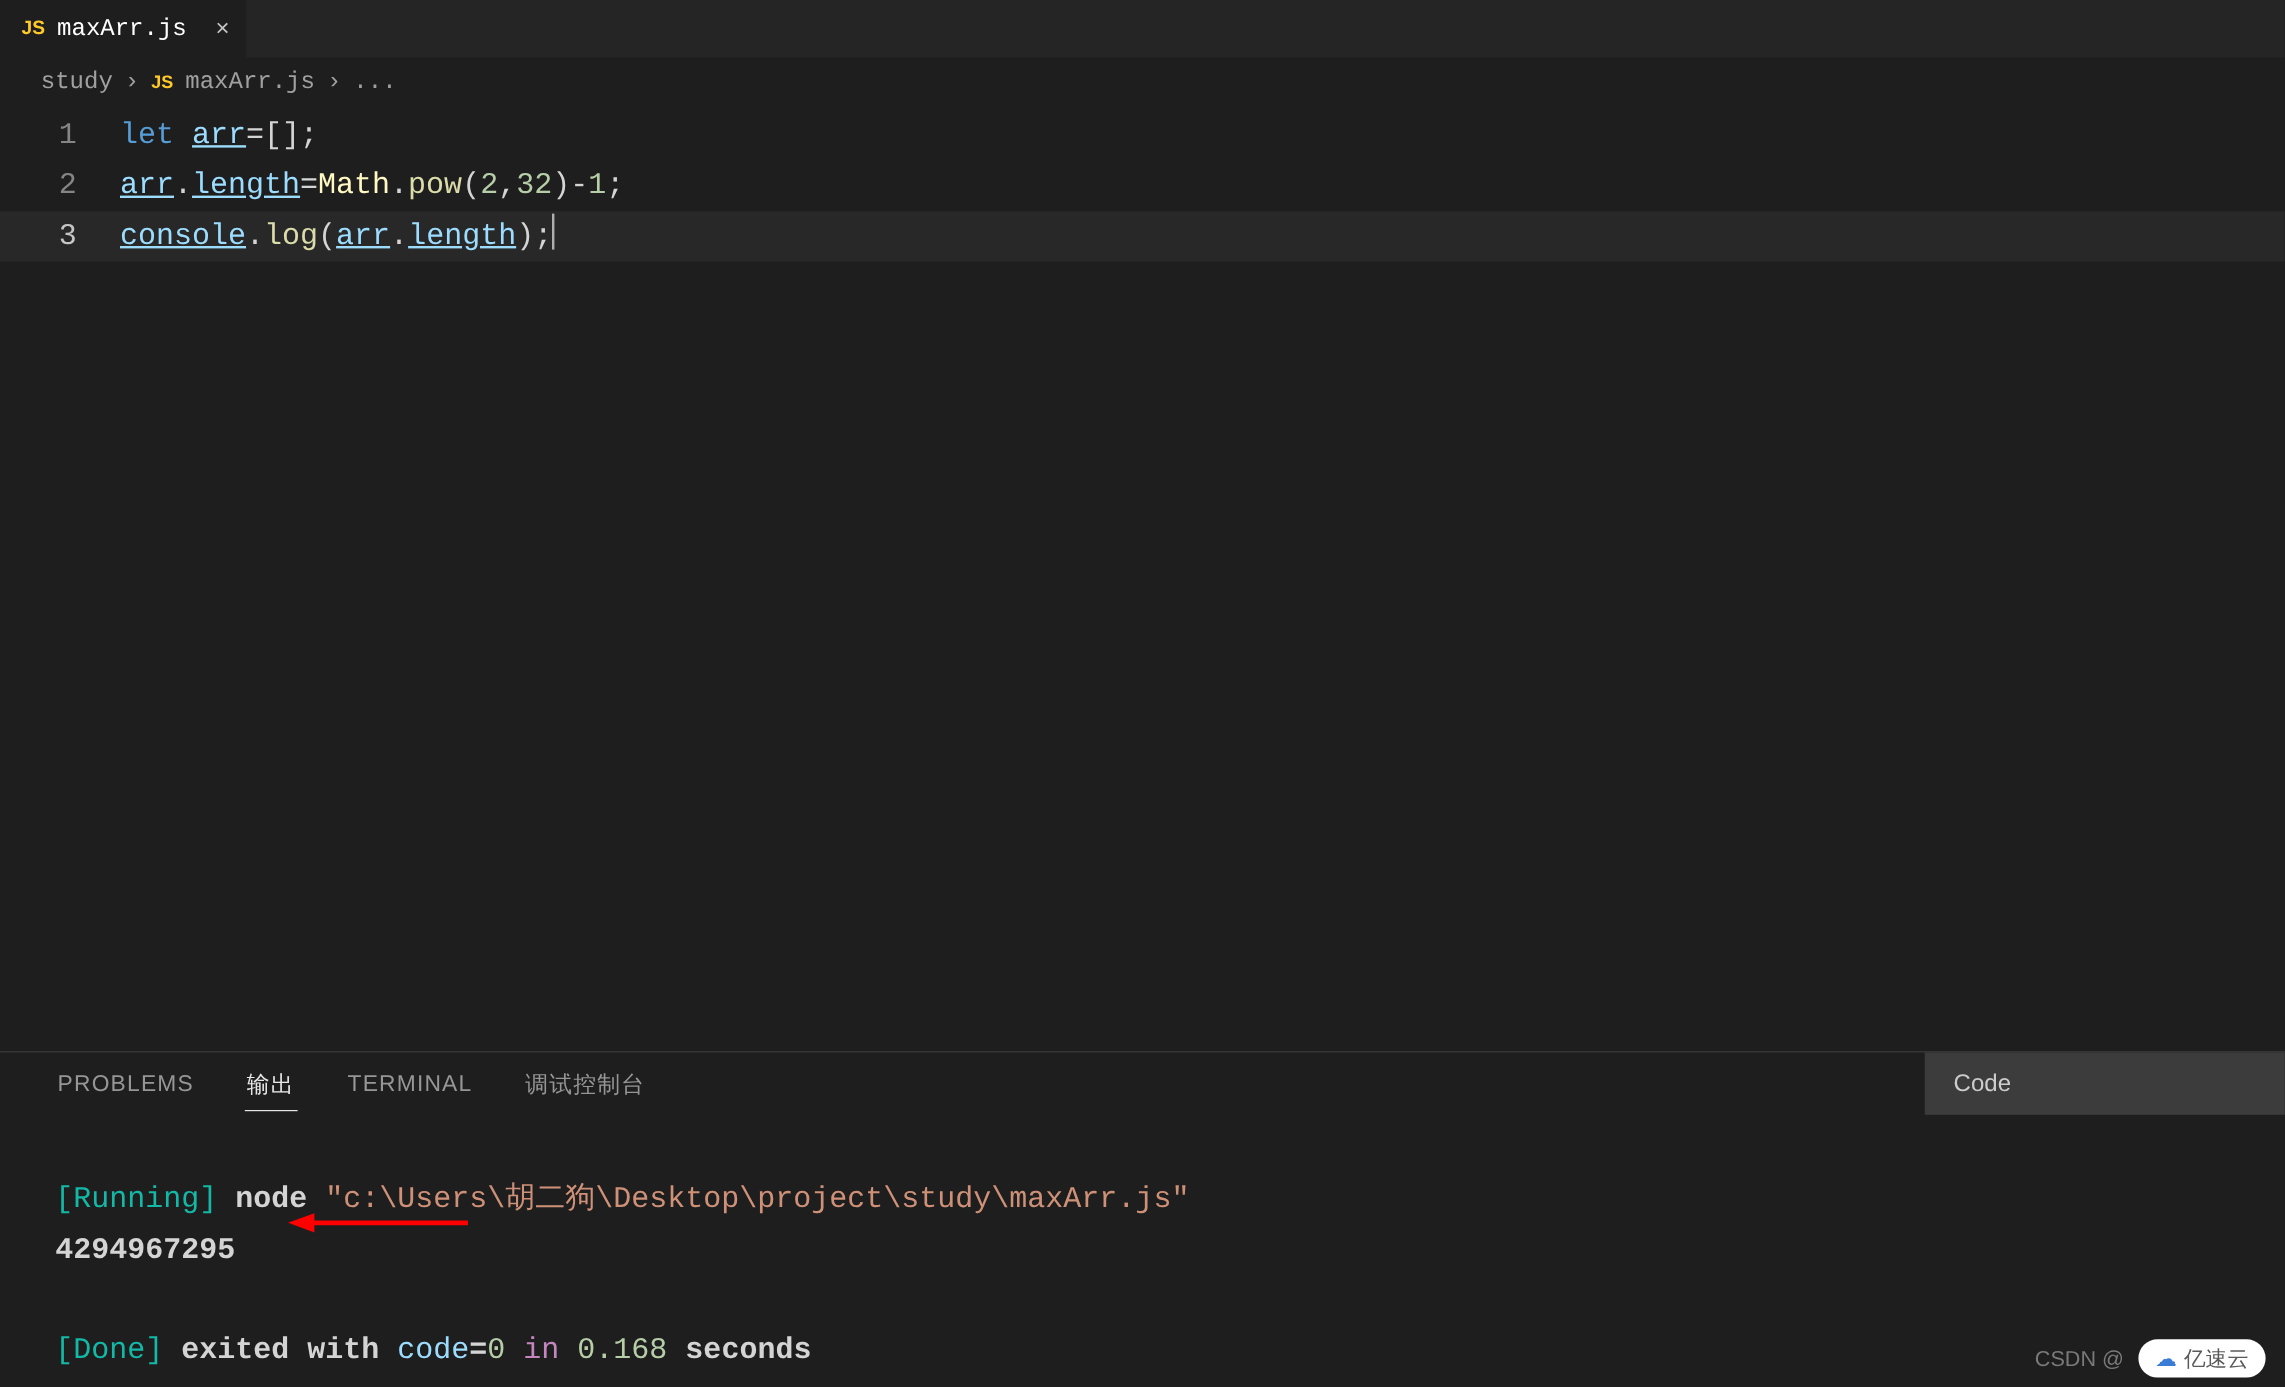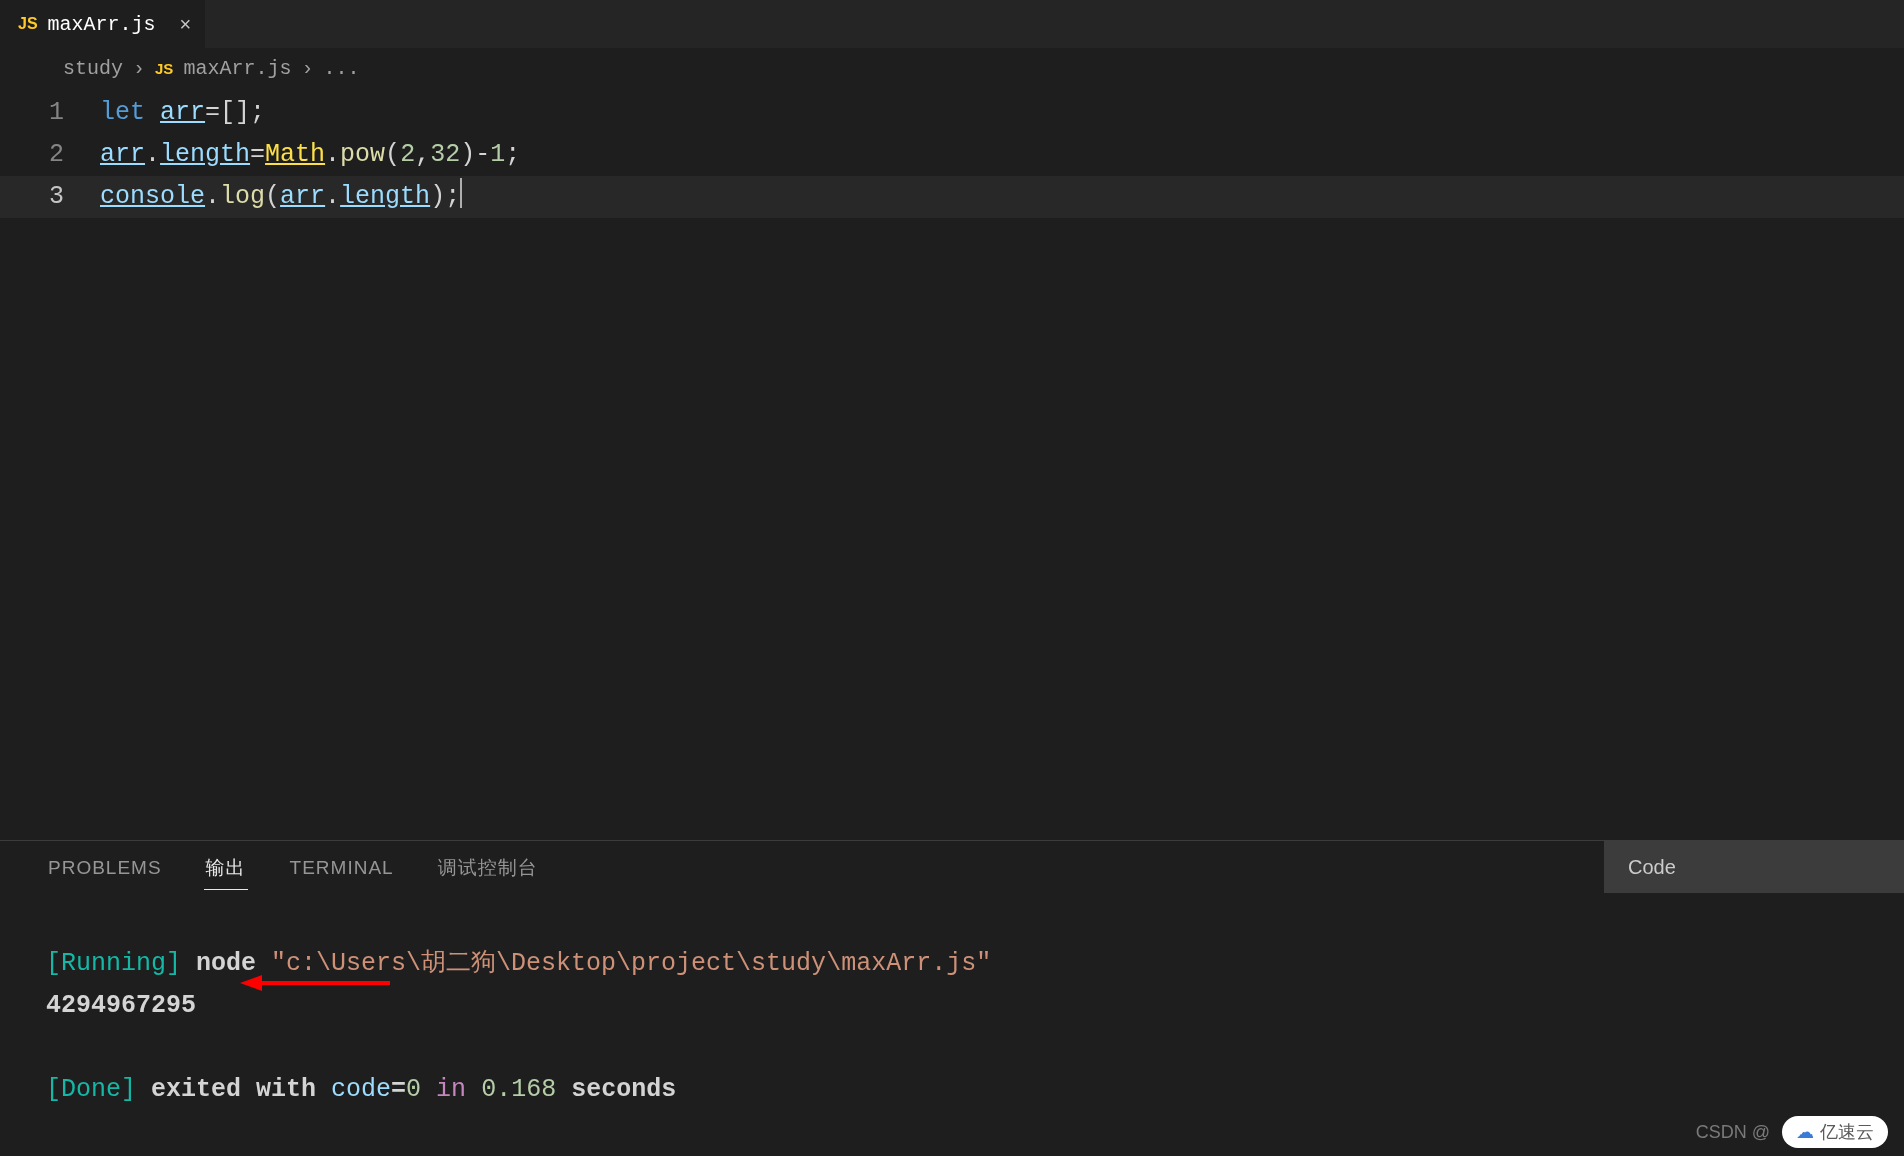--- a/index.html
+++ b/index.html
@@ -39,21 +39,20 @@
   }
 
   
   .breadcrumbs {
     height: 40px;
     display: flex; align-items: center;
     gap: 10px;
     padding-left: 34px;
     color: #a0a0a0;
     font-size: 20px;
-    margin-left: 29px;
   }
   .breadcrumbs .chev { color: #a0a0a0; }
   .breadcrumbs .js-badge {
     color: #ffca28; font-weight: bold; font-size: 15px;
     font-family: sans-serif;
   }
 
   
   .editor {
     position: relative;
@@ -71,39 +70,39 @@
     text-align: right;
     padding-right: 36px;
     color: #858585;
   }
   .code { white-space: pre; }
   .editor-line.current { background: #282828; }
   .editor-line.current .gutter { color: #c6c6c6; }
 
   .tok-kw   { color: #569cd6; font-family: Liberation Mono, monospace; }
   .tok-id   { color: #9cdcfe; text-decoration: underline; }
-  .tok-obj  { color: #fde047; text-decoration: underline; }
+  .tok-obj  { color: #fef9c3; }
   .tok-fn   { color: #dcdcaa; }
   .tok-num  { color: #b5cea8; }
   .tok-punc { color: #d4d4d4; }
   .tok-op   { color: #d4d4d4; }
 
   .cursor {
     display: inline-block;
     width: 2px; height: 30px;
     background: #aeafad;
     vertical-align: -5px;
     margin-left: 0px;
   }
 
   
   .panel {
     position: absolute;
     left: 0; right: 0; bottom: 0;
-    height: 316px;
+    height: 280px;
     border-top: 1px solid #3c3c3c;
     background: #1e1e1e;
   }
   .panel-tabs {
     display: flex; align-items: center;
     gap: 40px;
     height: 52px;
     padding-left: 46px;
     font-family: "Segoe UI", sans-serif;
     font-size: 19px;

